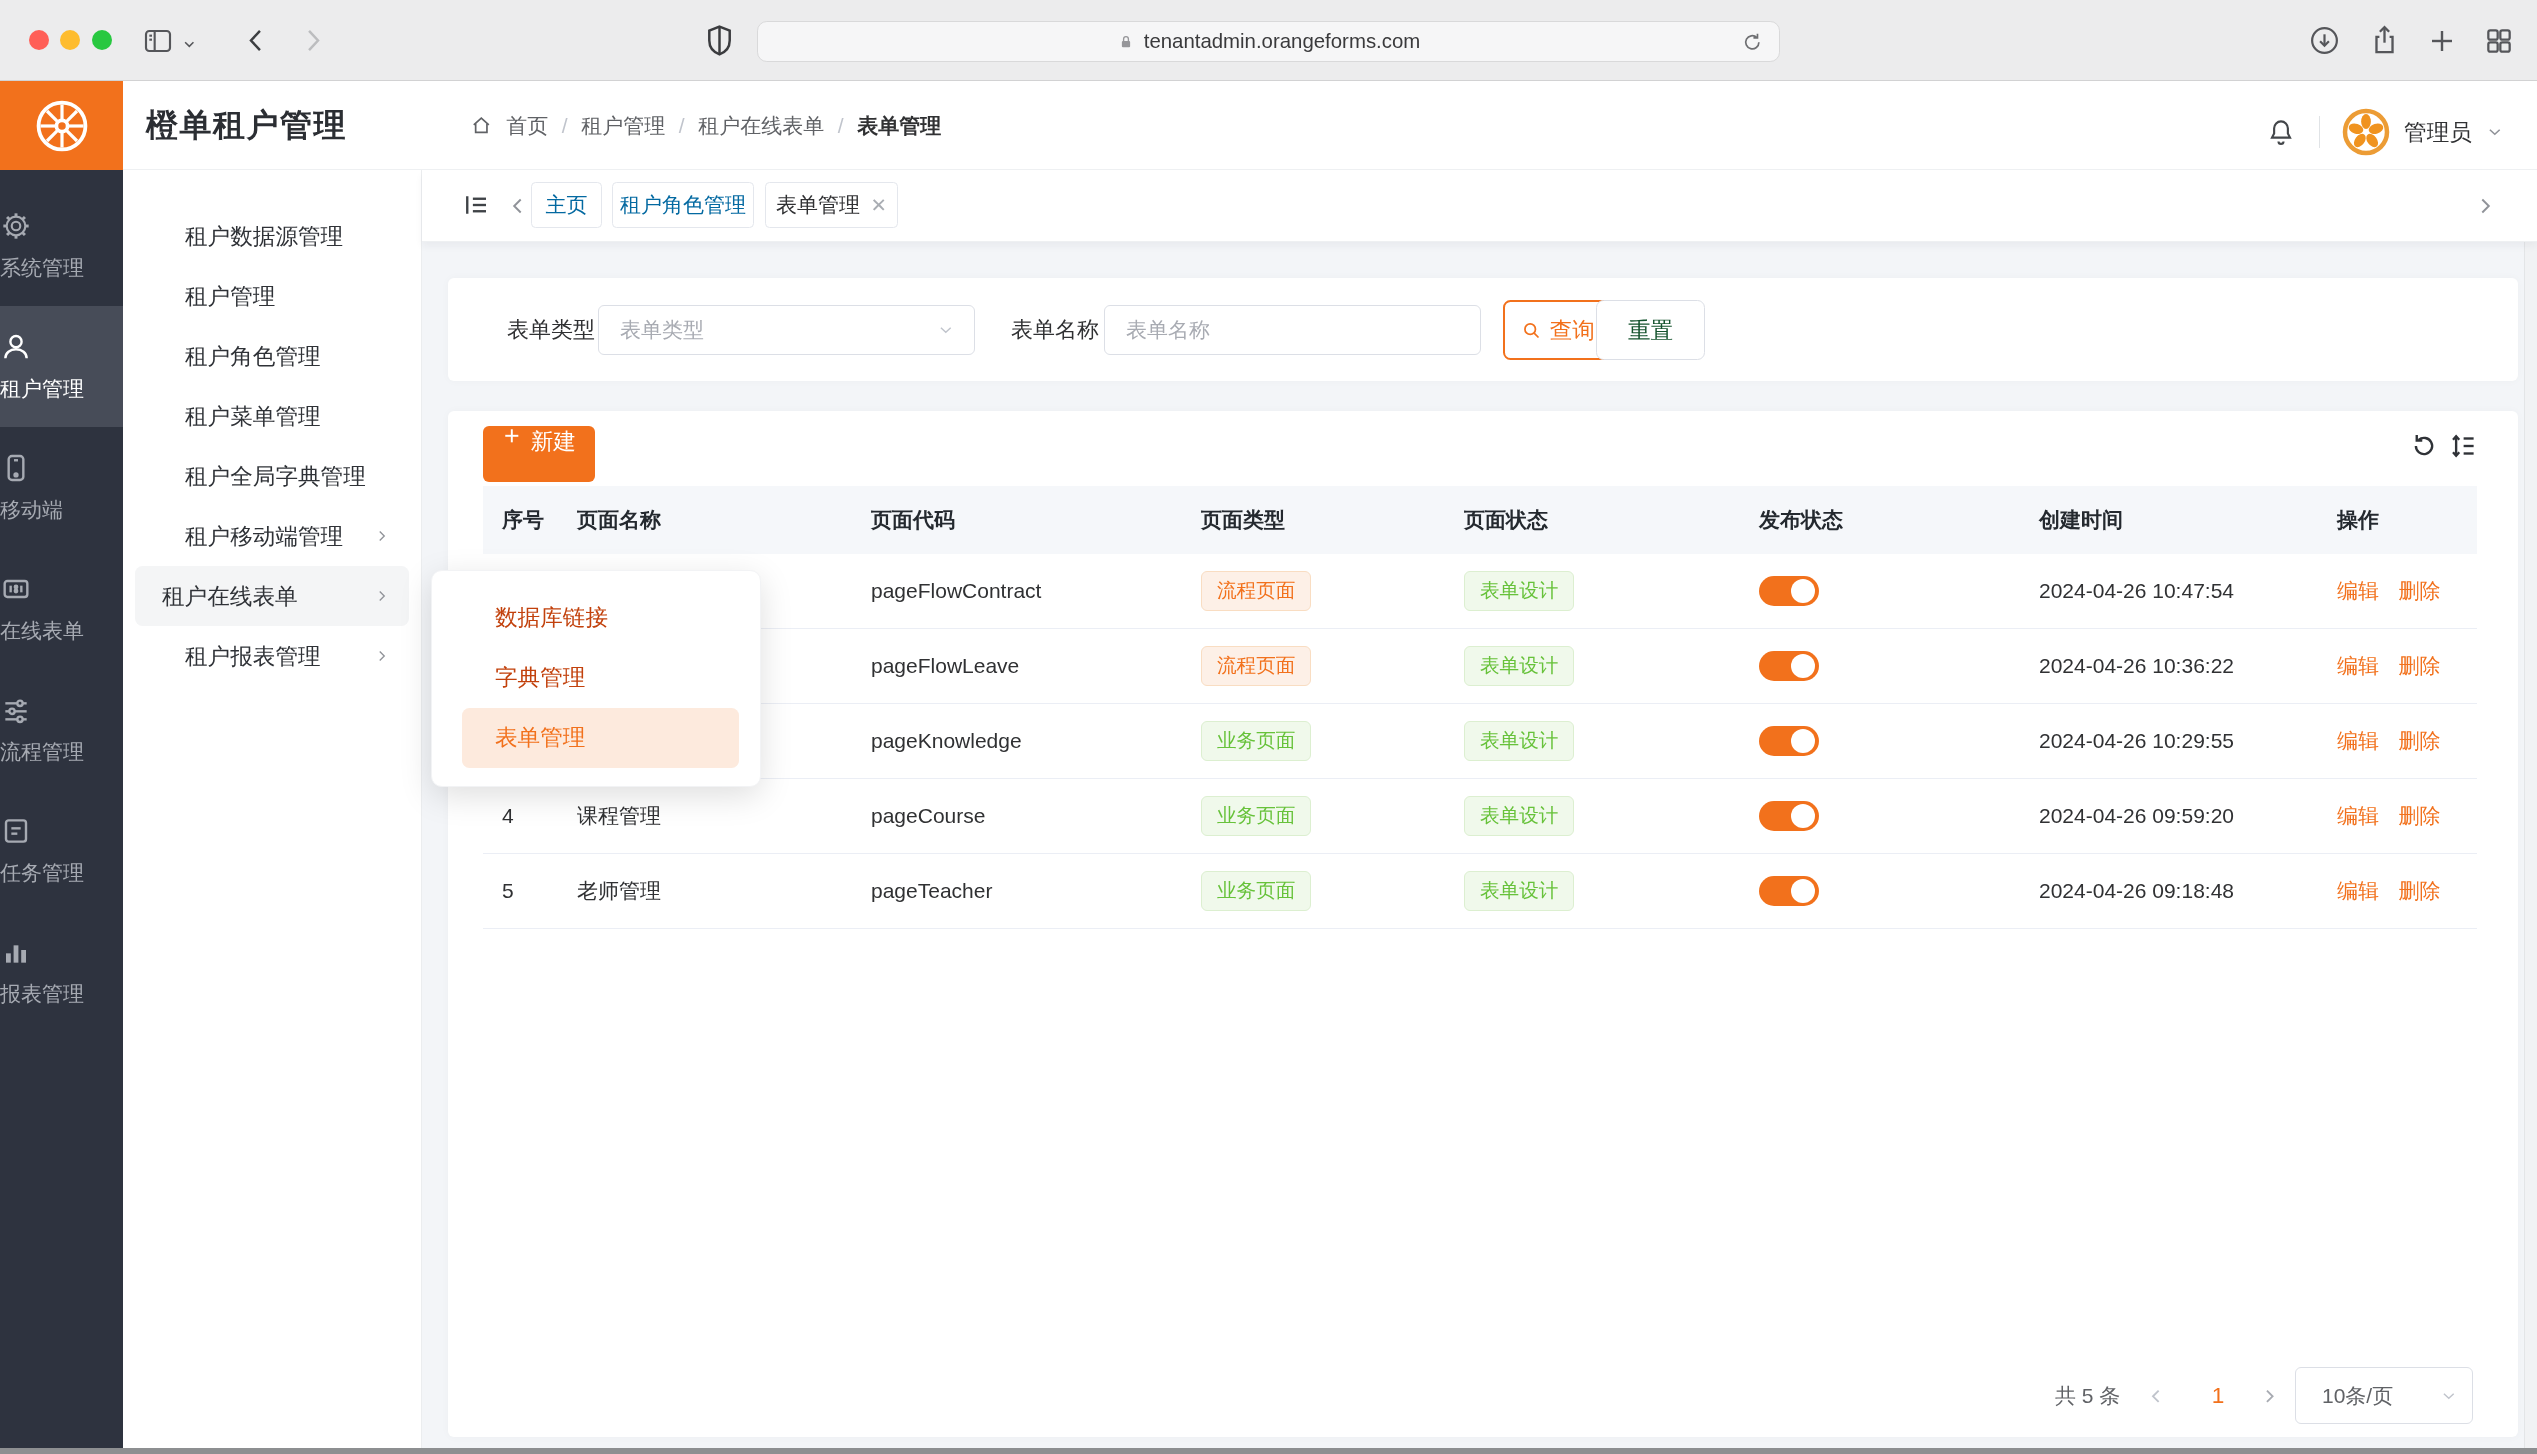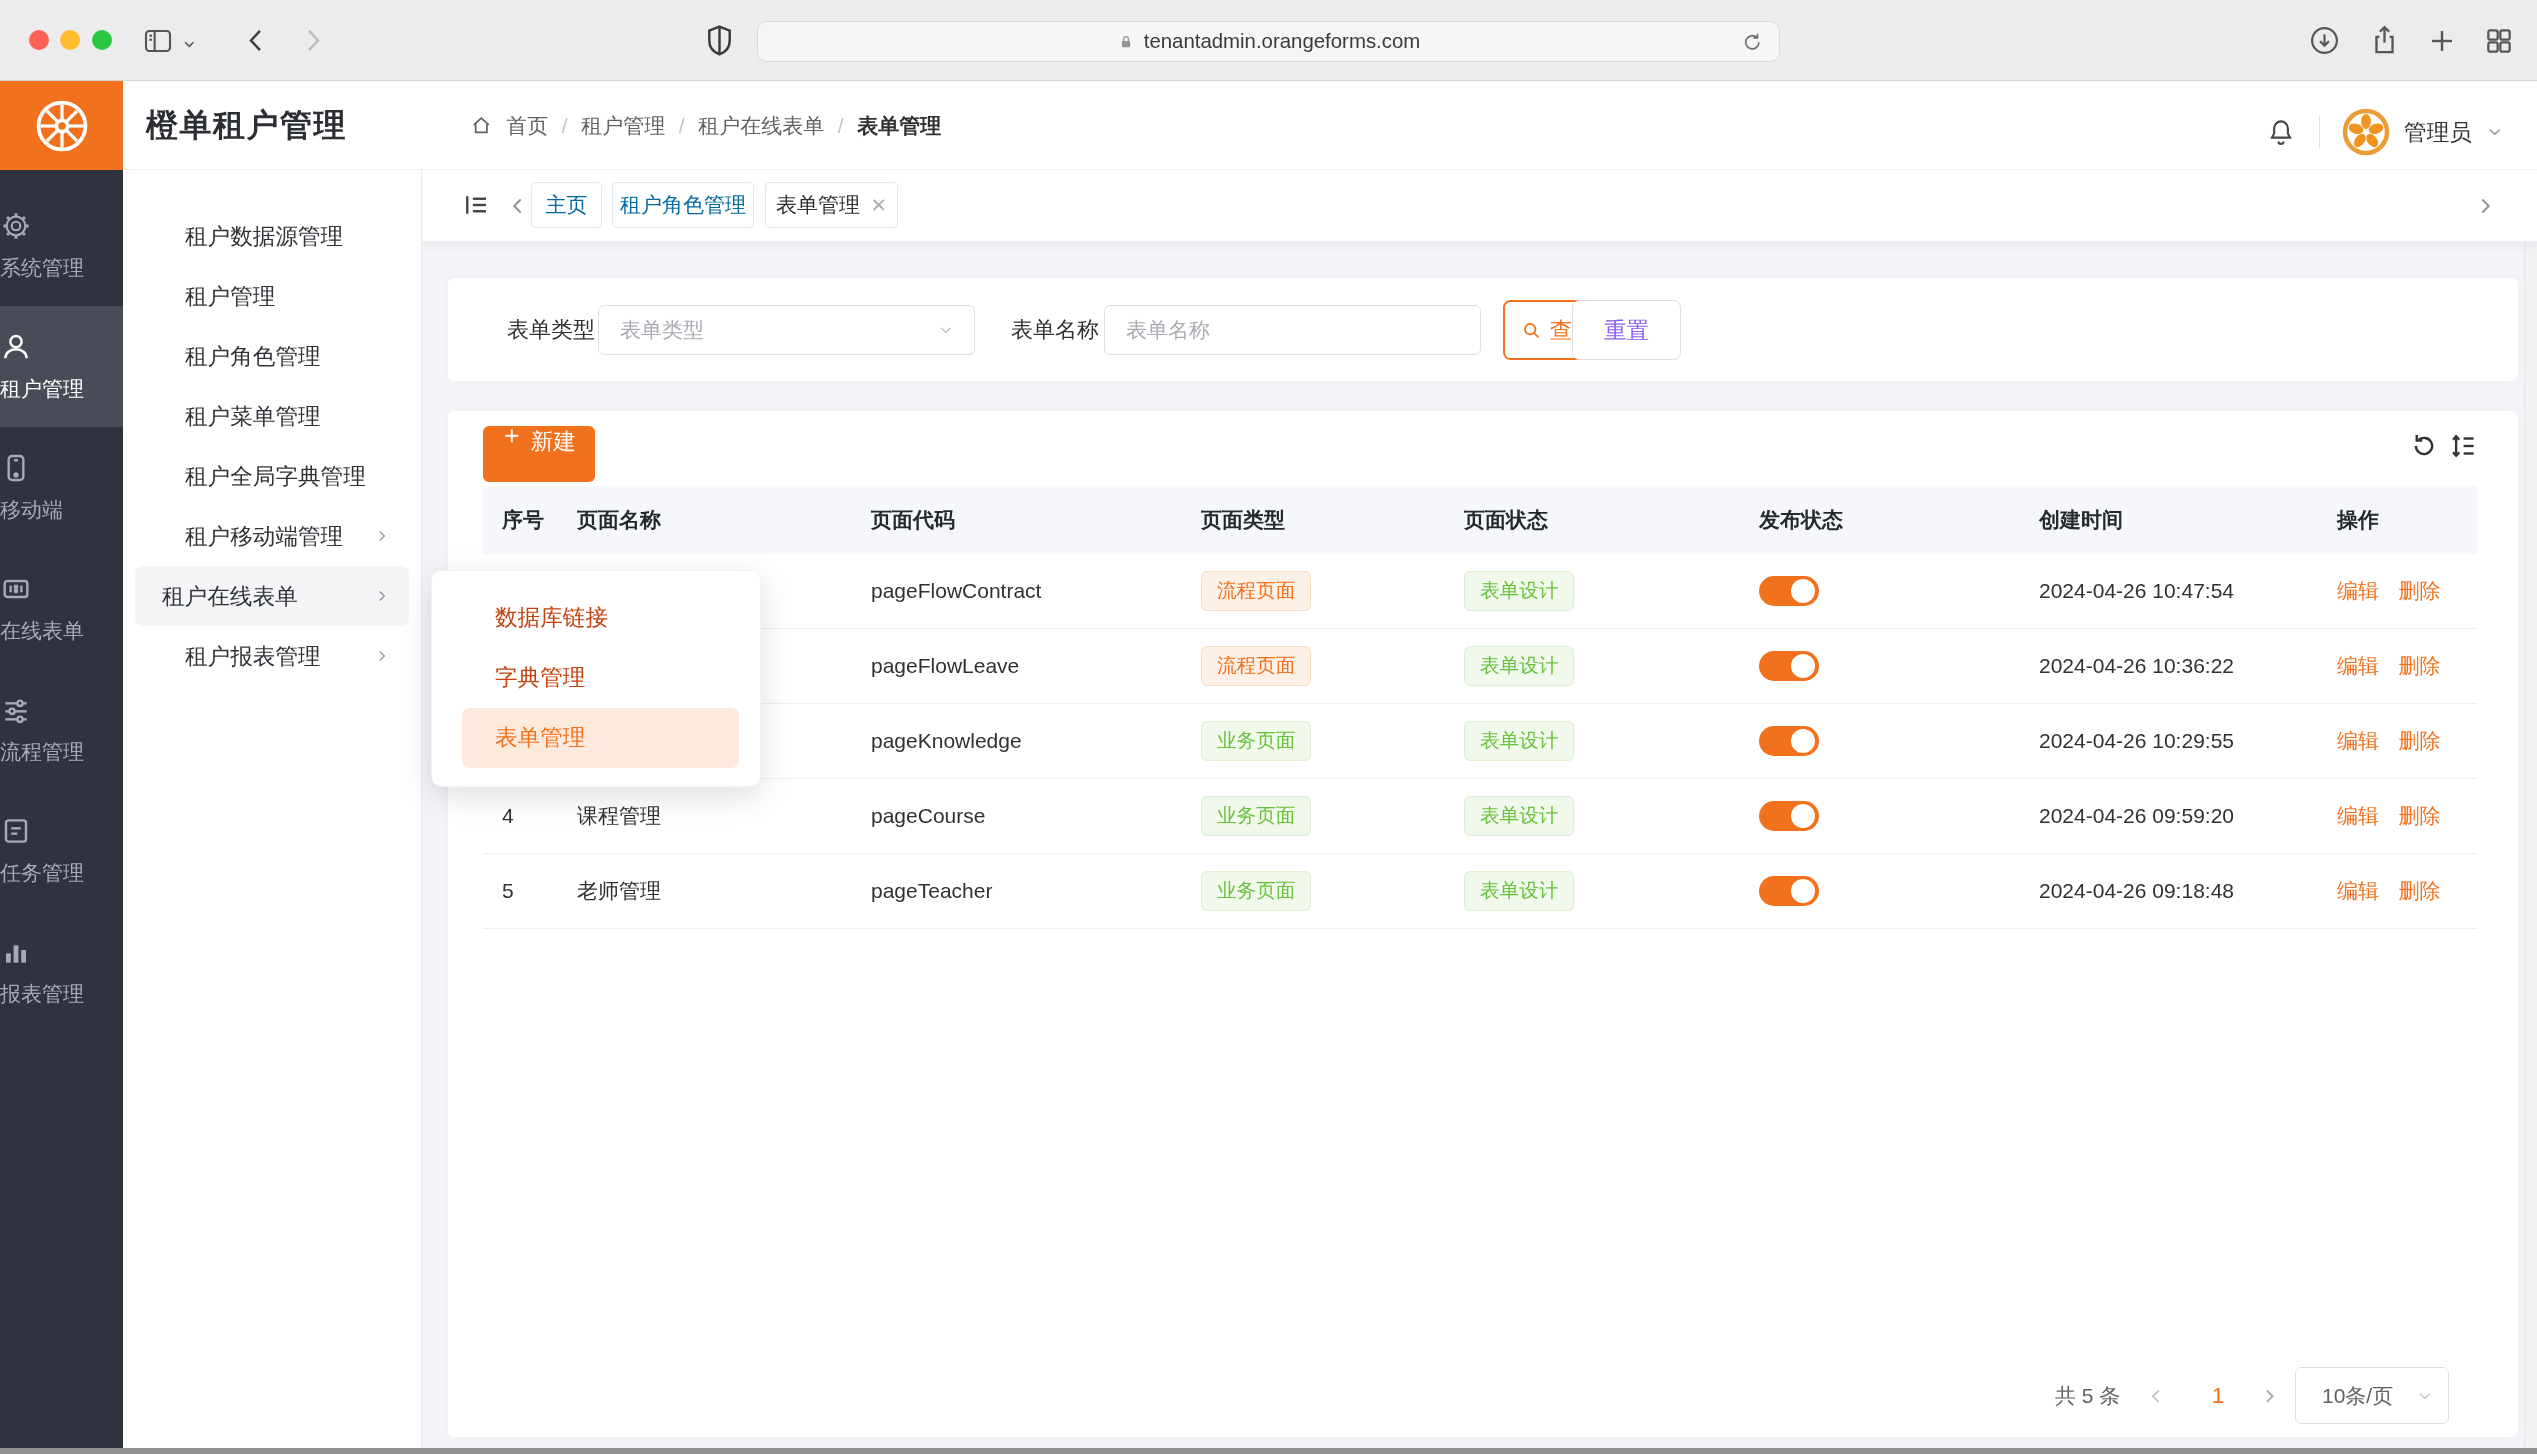--- a/index.html
+++ b/index.html
@@ -85,22 +85,22 @@
     border:0.8px solid #dcdfe6; border-radius:6px; background:#fff; }
   .fselect { display:flex; align-items:center; padding:0 18px 0 21px; color:#a8abb2; cursor:pointer; }
   .fselect .chev { margin-left:auto; color:#c0c4cc; }
   .finput input { width:100%; height:100%; border:0; outline:none; background:transparent;
     padding:0 21px; font-size:21px; font-family:inherit; color:#303133; }
   .finput input::placeholder { color:#a8abb2; }
   .btn { display:flex; align-items:center; justify-content:center; gap:7.5px;
     border-radius:7.5px; font-size:22.6px; cursor:pointer; background:#fff; }
   .btn-search { position:absolute; left:1055px; top:22px; width:110px; height:60px;
     border:2.3px solid #f2711c; color:#f2711c; }
-  .btn-reset { position:absolute; left:1124px; top:22px; width:109px; height:60px;
-    border:1.5px solid #dcdfe6; color:#8b5cf6; }
+  .btn-reset { position:absolute; left:1148px; top:22px; width:109px; height:60px;
+    border:1.5px solid #dcdfe6; color:#14532d; }
 
   
   .table-card { position:absolute; left:448px; top:411px; width:2070px; height:1026px;
     background:#fff; border-radius:6px; box-shadow:0 0 9px rgba(0,0,0,0.03); }
   .btn-create { position:absolute; left:35px; top:15px; width:112px; height:56px;
     background:#f2711c; border:0; color:#fff; font-size:22.6px; border-radius:6px;
     display:flex; align-items:flex-start; justify-content:center; gap:9px; cursor:pointer; }
   .tool-icon { position:absolute; top:19.6px; color:#2f3237; cursor:pointer; }
 
   .dtable { position:absolute; left:35px; top:75px; width:1994px; }
@@ -117,21 +117,21 @@
     background:#fff; border-radius:50%; }
   .link { color:#f2711c; cursor:pointer; }
 
   
   .pager { position:absolute; left:0; top:956px; width:2070px; height:57px; }
   .ptotal { position:absolute; left:1607px; line-height:57px; color:#606266; }
   .pbtn { position:absolute; top:18px; cursor:pointer; }
   .pprev { left:1697px; color:#c0c4cc; } .pnext { left:1810px; color:#a8abb2; }
   .pnum { position:absolute; left:1749px; width:42px; text-align:center; line-height:57px;
     color:#f2711c; font-size:22.6px; cursor:pointer; }
-  .psize { position:absolute; left:1847px; top:0; width:154px; height:57px;
+  .psize { position:absolute; left:1847px; top:0; width:178px; height:57px;
     border:0.8px solid #dcdfe6; border-radius:6px; display:flex; align-items:center;
     padding:0 13.6px 0 26px; color:#606266; cursor:pointer; background:#fff; }
   .psize .chev { margin-left:auto; color:#c0c4cc; }
 
   .gutter { position:absolute; left:2524px; top:170px; width:13.6px; height:1279px;
     background:#f1f2f4; border-left:0.8px solid #e3e5e7; }
   .bottom-strip { position:absolute; left:0; top:1448px; width:2538px; height:6px; background:#8d8f91; }
 </style>
 </head>
 <body>

